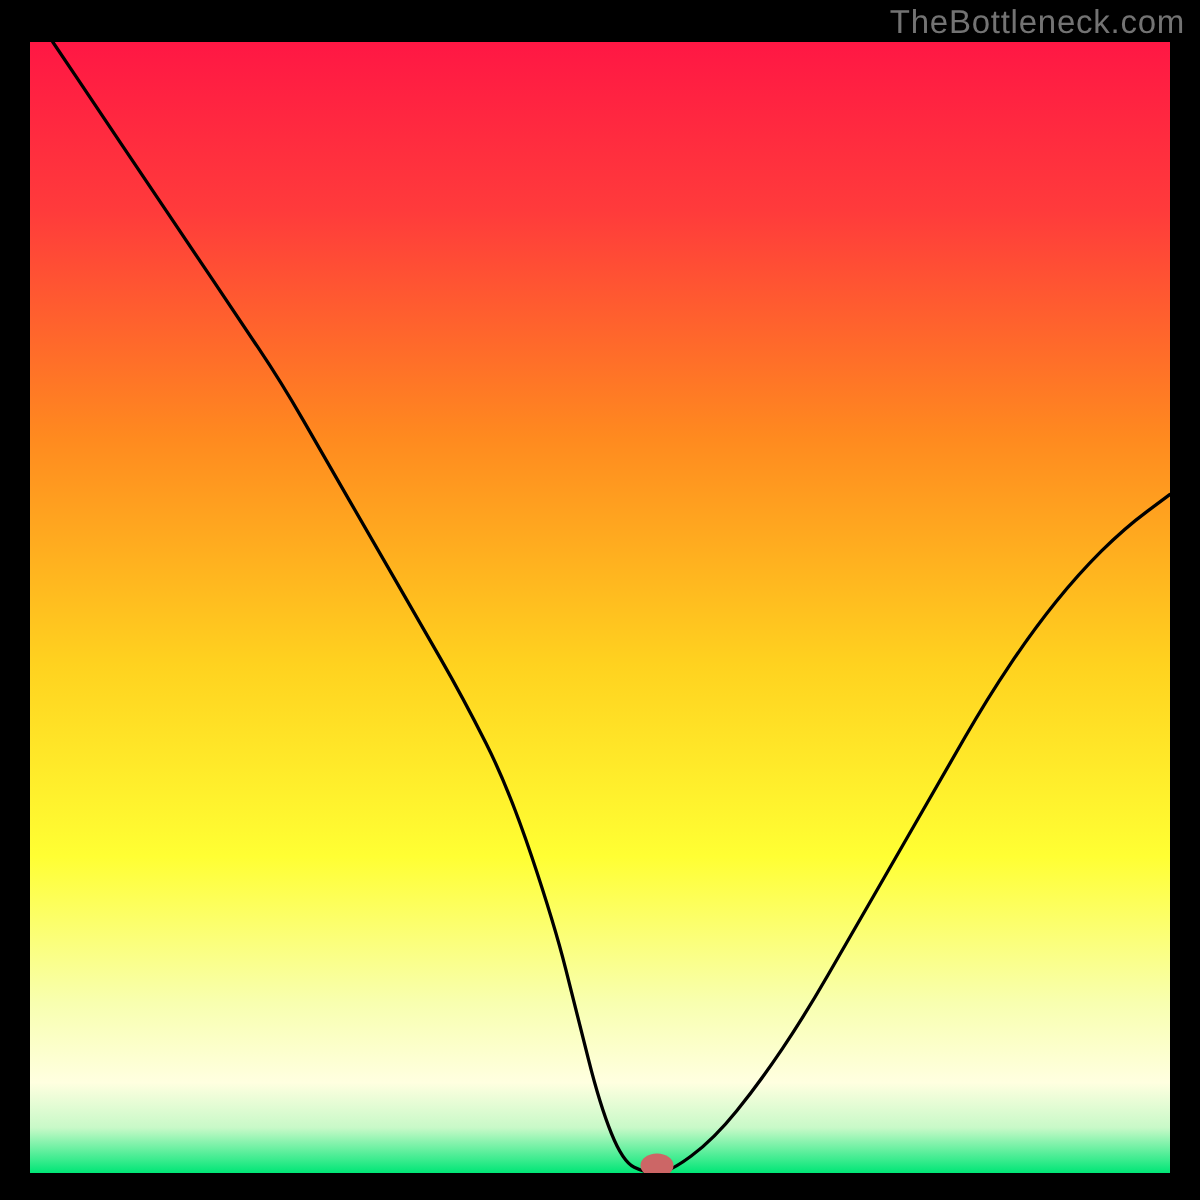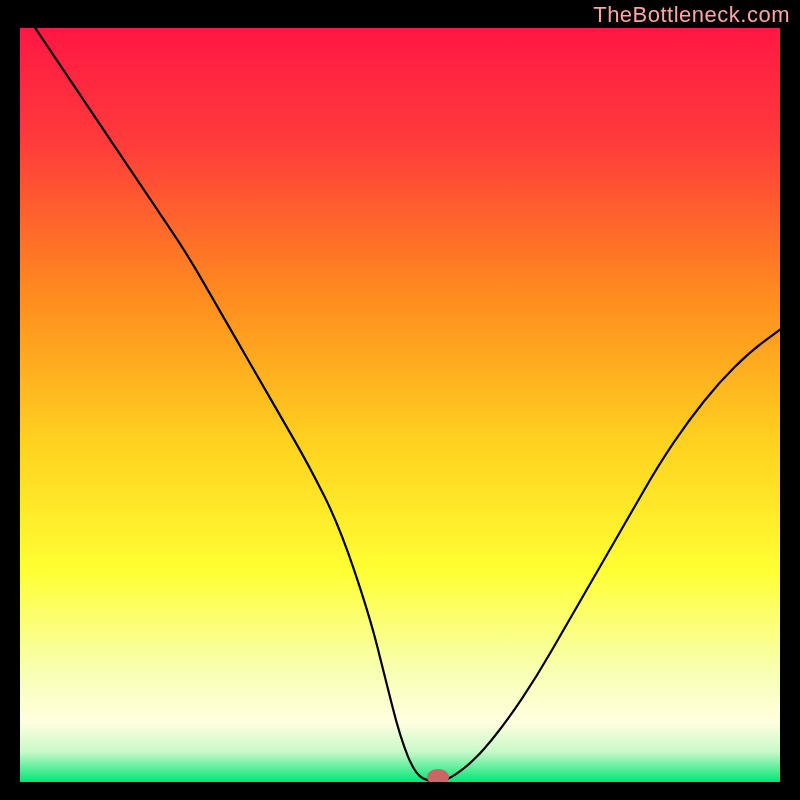--- a/index.html
+++ b/index.html
@@ -14,21 +14,21 @@
   .frame {
     position: relative;
     width: 800px;
     height: 800px;
     background: #000;
   }
   .watermark {
     position: absolute;
     top: 2px;
     right: 10px;
-    color: #fca5a5;
+    color: #737373;
     font-size: 22px;
     font-weight: 500;
     letter-spacing: 0.5px;
     z-index: 5;
   }
   .plot-area {
     position: absolute;
     left: 20px;
     top: 28px;
     width: 760px;

